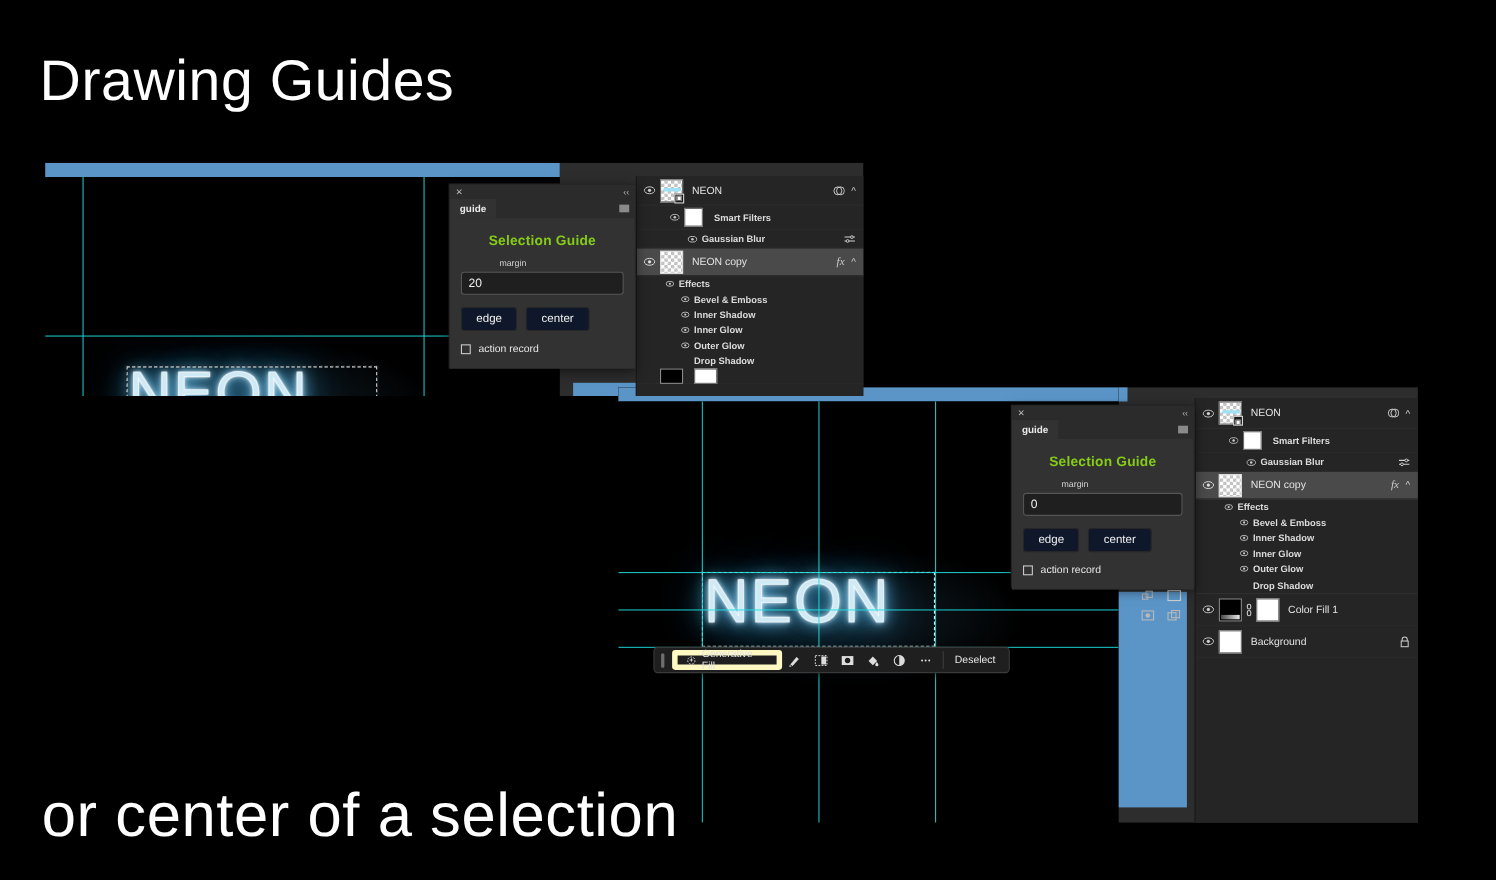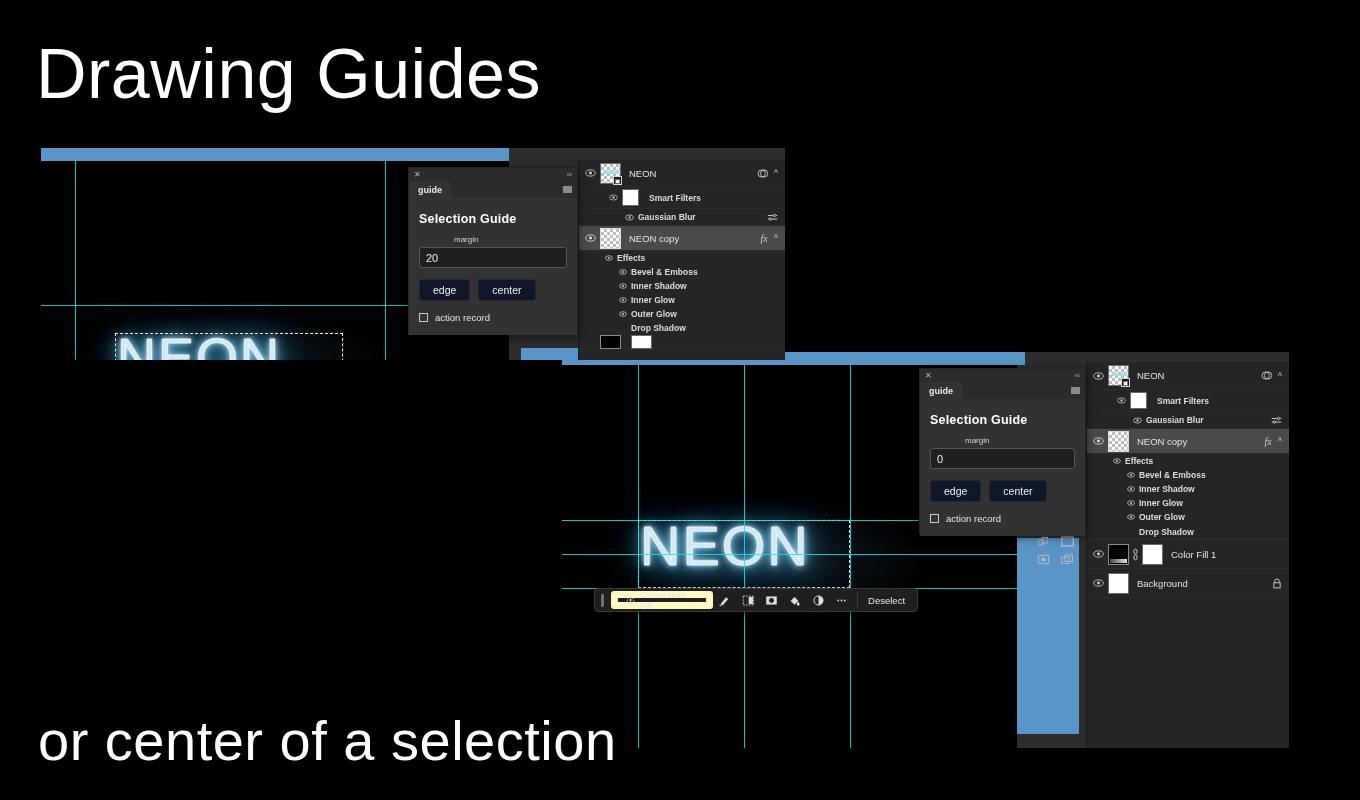--- a/index.html
+++ b/index.html
@@ -11,21 +11,21 @@
   #root { position: relative; width: 1360px; height: 800px; background:#000; }
 
   
   .slide-text {
     position: absolute;
     color: #ffffff;
     font-weight: 300;
     letter-spacing: 0.5px;
     white-space: nowrap;
   }
-  #title-text   { left: 36px;  top: 38px;  font-size: 70px; line-height: 72px; }
+  #title-text   { left: 36px;  top: 38px;  font-size: 52px; line-height: 72px; }
   #caption-edge { left: 38px;  top: 576px; font-size: 56px; line-height: 66px; z-index: 40;}
   #caption-center{left: 38px;  top: 708px; font-size: 56px; line-height: 66px; z-index: 40;}
 
   
   .shot { position: absolute; overflow: hidden; background: #000; }
   #shot-top    { left: 41px;  top: 148px; width: 744px;  height: 212px; z-index: 10; }
   #shot-bottom { left: 562px; top: 352px; width: 727px;  height: 396px; z-index: 20; }
 
   
   .blue-band { position:absolute; background:#5b95c8; }
@@ -68,21 +68,21 @@
   
   .ctx-bar {
     position:absolute; display:flex; align-items:center;
     background:#1f1f1f; border:1px solid #3a3a3a; border-radius:4px;
     height:24px; padding:0 6px; gap:0px;
     box-shadow:0 2px 6px rgba(0,0,0,.6); z-index:8;
   }
   .ctx-grip { width:3px; height:13px; background:#6e6e6e; border-radius:1px; margin-right:7px; }
   .ctx-genfill {
     display:flex; align-items:center; gap:5px;
-    border:7px solid #fef9c3; border-radius:3px;
+    border:5px solid #fef9c3; border-radius:3px;
     padding:2px 8px; color:#e2e2e2; font-size:9.5px; height:18px;
   }
   .ctx-icon {
     width:18px; height:18px; display:flex; align-items:center; justify-content:center;
     margin:0 3px; color:#dcdcdc;
   }
   .ctx-sep { width:1px; height:16px; background:#3c3c3c; margin:0 4px; }
   .ctx-deselect { color:#e8e8e8; font-size:9.5px; padding:0 6px; }
 
   
@@ -95,21 +95,21 @@
   .pp-close { position:absolute; left:5px; top:1px; font-size:8px; color:#b9b9b9; line-height:11px;}
   .pp-collapse { position:absolute; right:5px; top:1px; font-size:8px; color:#b9b9b9; line-height:11px;}
   .pp-tabrow { position:relative; height:17px; background:#2b2b2b; display:flex; align-items:stretch;}
   .pp-tab {
     background:#323232; color:#e9e9e9; font-size:9px; font-weight:bold;
     display:flex; align-items:center; padding:0 9px;
   }
   .pp-menu { position:absolute; right:5px; top:5px; width:9px; height:7px; background:#8a8a8a; }
   .pp-body { padding:0 10px; background:#323232; }
   .pp-heading {
-    text-align:left; color:#ffffff; font-size:12.5px; font-weight:bold;
+    text-align:center; color:#84cc16; font-size:12.5px; font-weight:bold;
     margin-top:14px; margin-bottom:9px; letter-spacing:.2px;
   }
   .pp-label { color:#d3d3d3; font-size:8px; margin-bottom:3px;padding-left:35px; }
   .pp-input {
     background:#1f1f1f; border:1px solid #555; border-radius:3px;
     color:#efefef; font-size:11px; padding:3px 6px; height:21px;
     display:flex; align-items:center;
   }
   .pp-btnrow { display:flex; gap:8px; margin-top:11px; }
   .pp-btn {

